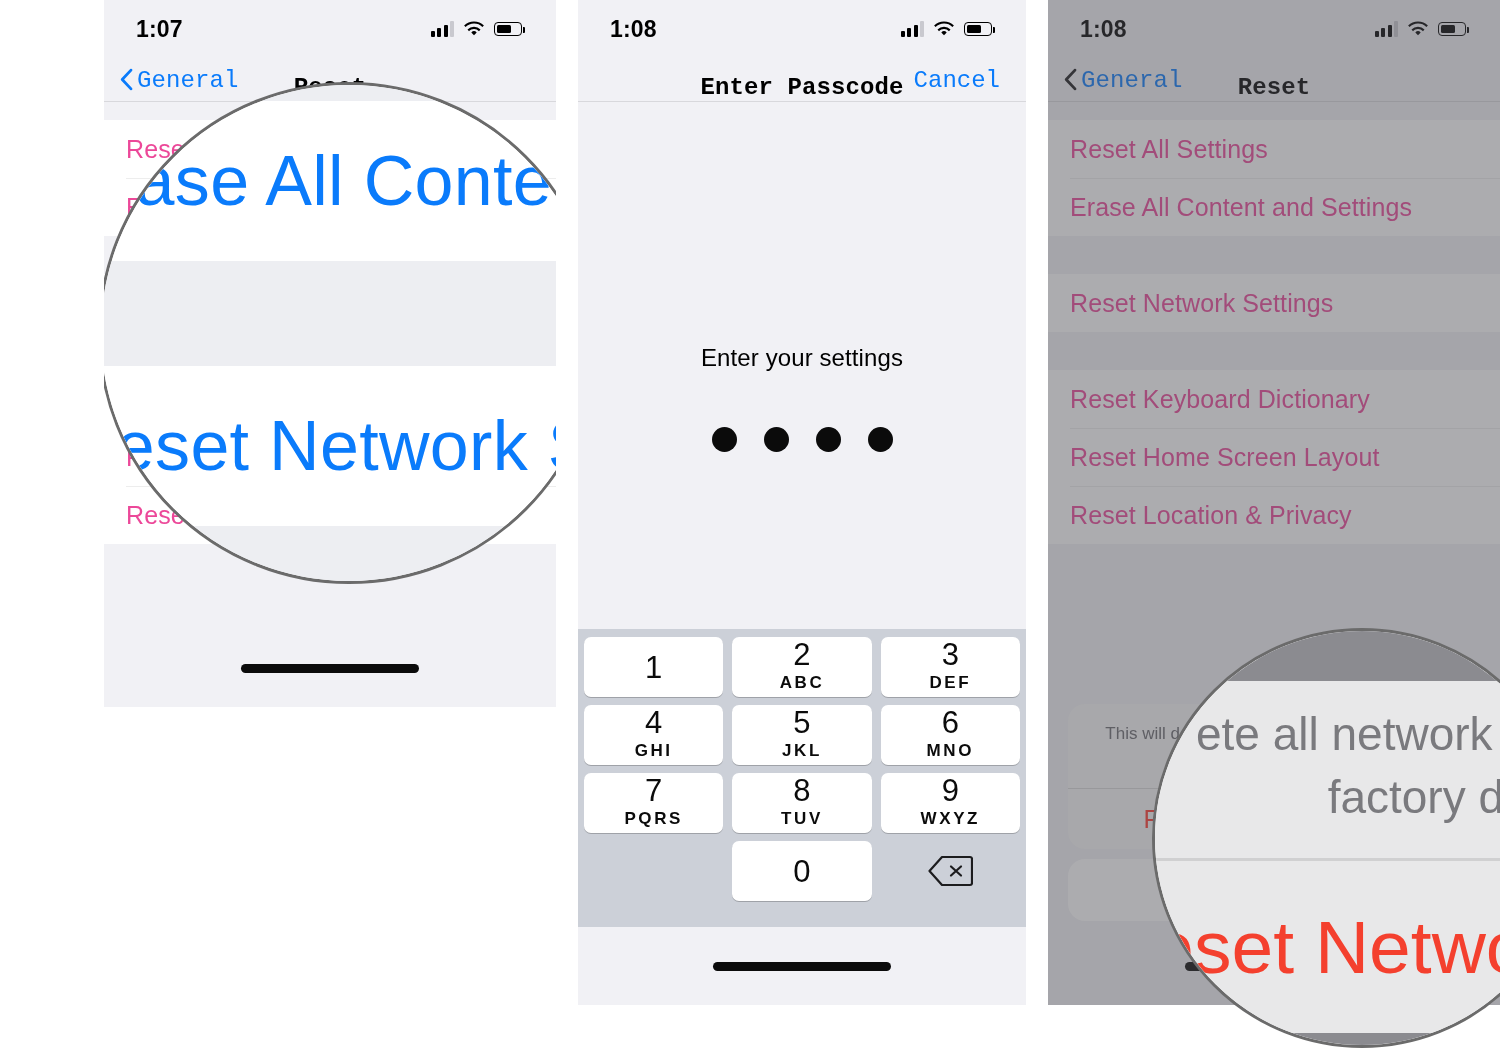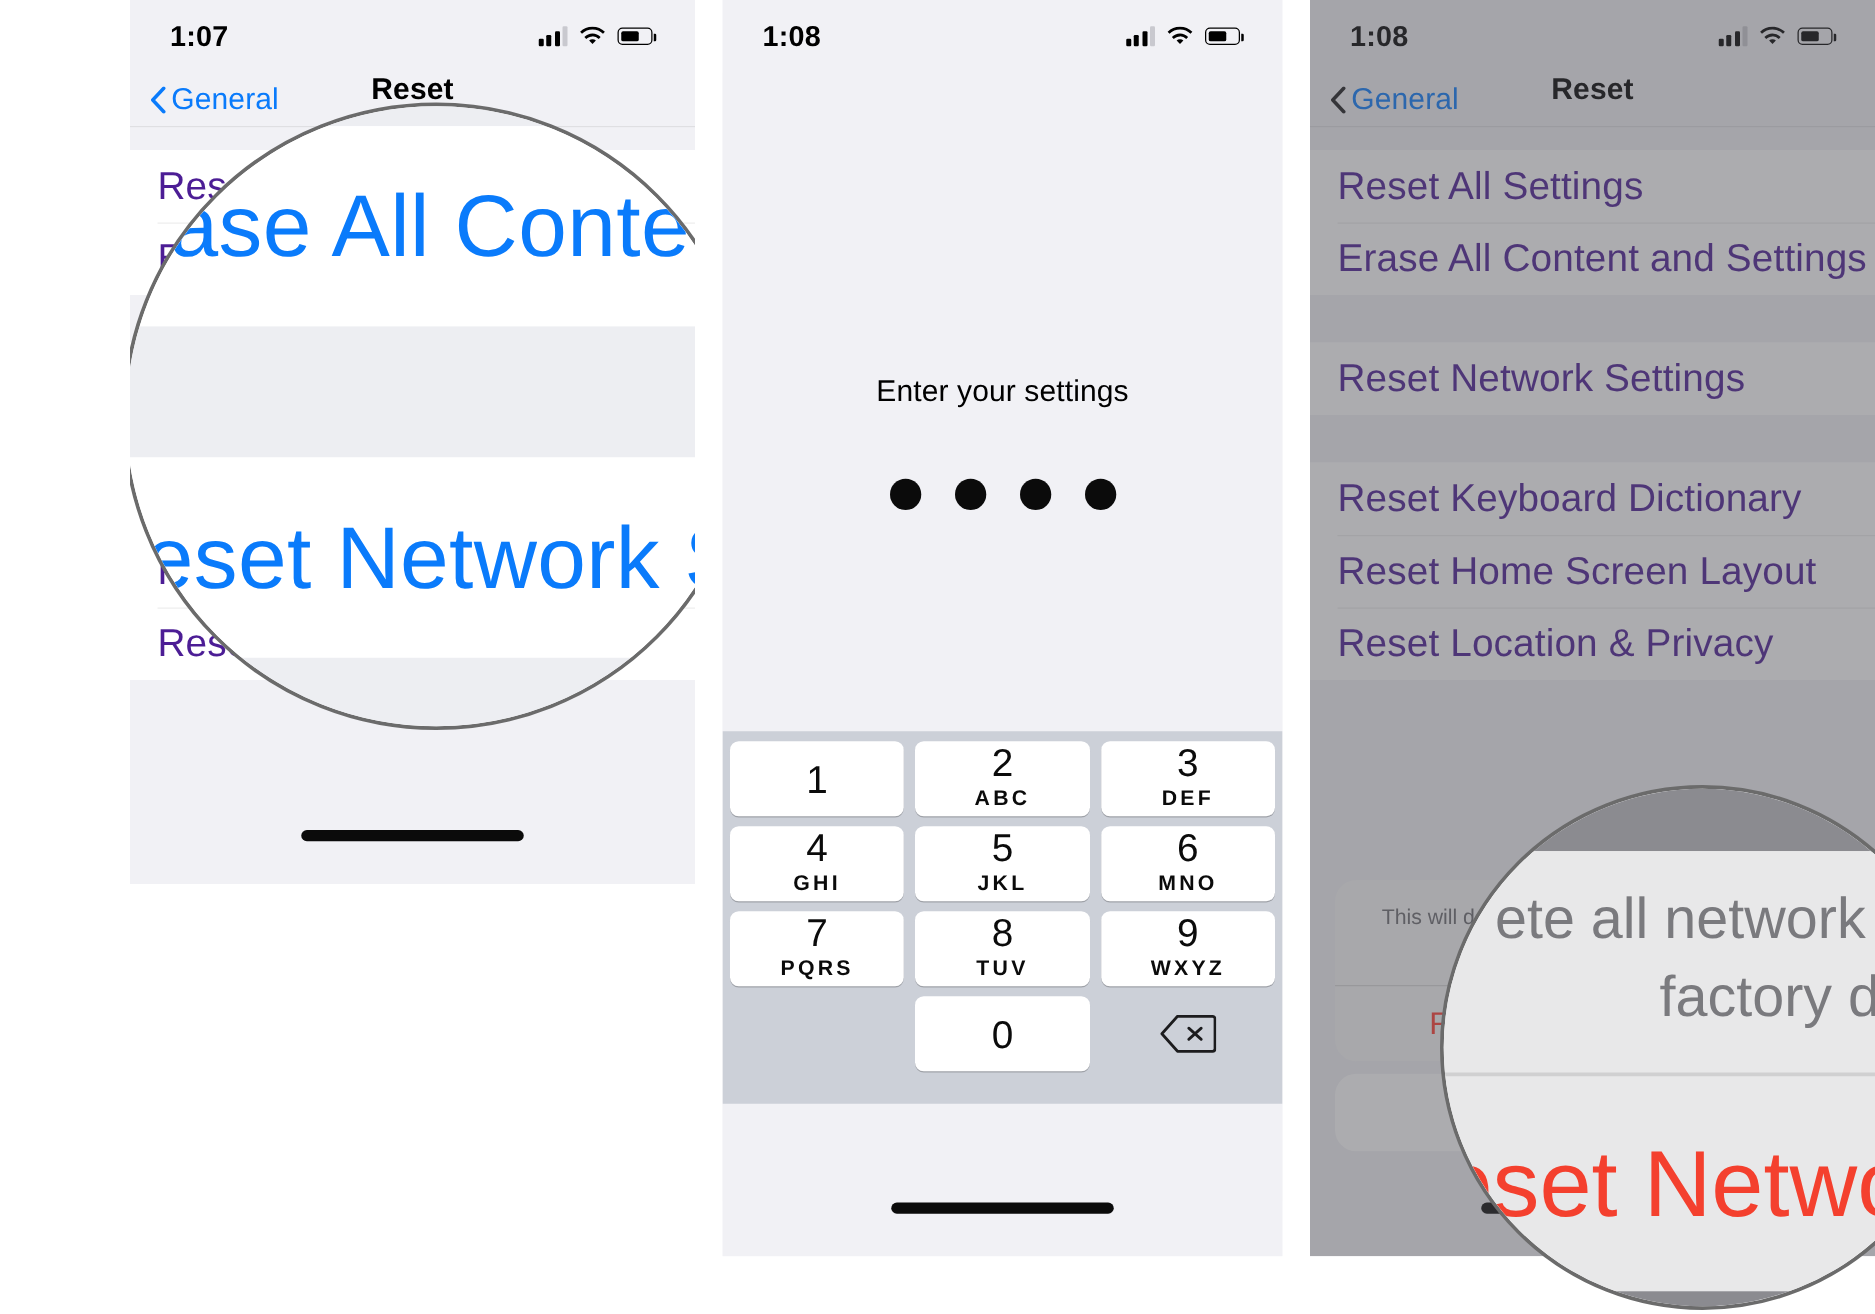--- a/index.html
+++ b/index.html
@@ -33,41 +33,42 @@
   .bars i:nth-child(4){height:16px; background:#c9c9cf;}
   .wifi { position:relative; width:22px; height:16px; }
   .wifi svg { display:block; }
   .batt { position:relative; width:28px; height:14px; border:1.6px solid #000; border-radius:4px; padding:1.6px; }
   .batt::after { content:""; position:absolute; right:-4px; top:4px; width:2px; height:6px; background:#000; border-radius:0 1px 1px 0; }
   .batt span { display:block; height:100%; background:#000; border-radius:1.5px; }
 
   
   .navbar {
     position: relative; height: 44px;
-    display:flex; align-items:flex-start; justify-content:center;
+    display:flex; align-items:flex-end; justify-content:center;
     background: transparent;
     border-bottom: 1px solid rgba(0,0,0,.10);
+    font-family: Liberation Mono, monospace;
   }
   .nav-title { font-size: 24px; font-weight: 700; color:#000; letter-spacing:.1px; }
   .nav-back {
     position:absolute; left: 16px; top:50%; transform:translateY(-50%);
     display:flex; align-items:center; gap:4px;
     font-size: 24px; color:#0a7bfb; letter-spacing:.1px;
   }
   .chev { width:13px; height:22px; flex:0 0 auto; }
   .nav-right { position:absolute; right:26px; top:50%; transform:translateY(-50%); font-size:24px; color:#0a7bfb; }
 
   
   .list-wrap { position:relative; background:#f1f1f5; }
   .grp { background:#fff; }
   .row { height: 58px; background:#fff; position:relative; display:flex; align-items:center; padding-left:22px; }
   .row + .row::before {
     content:""; position:absolute; left:22px; right:0; top:0; height:1px; background:rgba(0,0,0,.07);
   }
-  .row-label { font-size:31px; color:#4c1d95; letter-spacing:.1px; white-space:nowrap; }
+  .row-label { font-size:25px; color:#ec4899; letter-spacing:.1px; white-space:nowrap; }
   .gap { height:38px; background:#f1f1f5; }
   .filler { background:#f1f1f5; }
 
   
   .lens {
     position:absolute; border-radius:50%;
     border:3px solid #6b6b6b;
     overflow:hidden;
     background:#fff;
   }
@@ -237,20 +238,24 @@
               <path d="M11 8.1c-1.9 0-3.7.75-5 2.05l-1.5-1.6A9.3 9.3 0 0 1 11 5.8a9.3 9.3 0 0 1 6.5 2.75l-1.5 1.6A7.1 7.1 0 0 0 11 8.1Z" fill="#000"></path>
               <path d="M11 2.6c-3.2 0-6.2 1.25-8.4 3.4L1.1 4.45A13.9 13.9 0 0 1 11 .4c3.85 0 7.35 1.55 9.9 4.05L19.4 6A11.85 11.85 0 0 0 11 2.6Z" fill="#000"></path>
             </svg>
         </div>
         <div class="batt">
             <span style="width:62%"></span>
           </div>
       </div>
     </div>
 
+    <div class="navbar">
+      <div class="nav-title">Enter Passcode</div>
+      <div class="nav-right">Cancel</div>
+    </div>
 
     <div class="pass-body">
       <div class="pass-prompt">Enter your settings</div>
       <div class="dots">
         <b></b>
         <b></b>
         <b></b>
         <b></b>
       </div>
 

